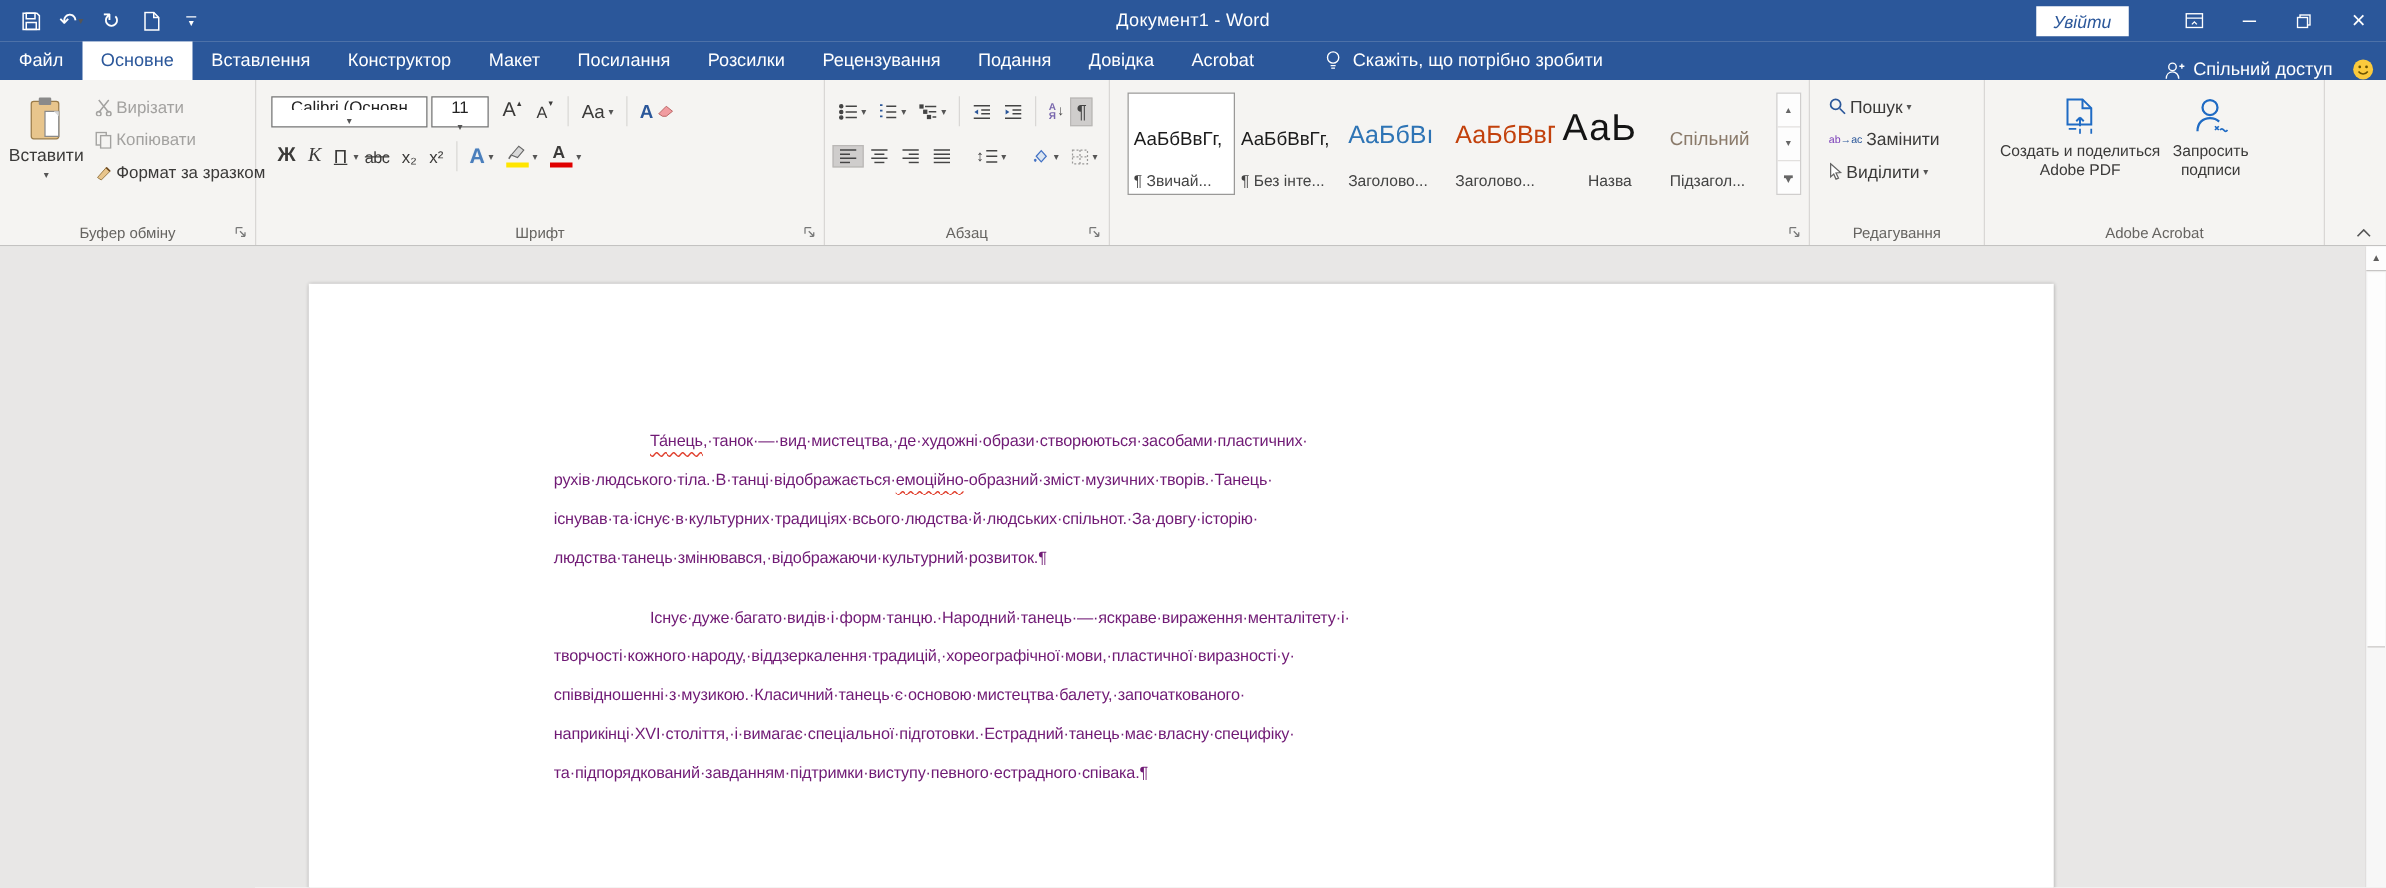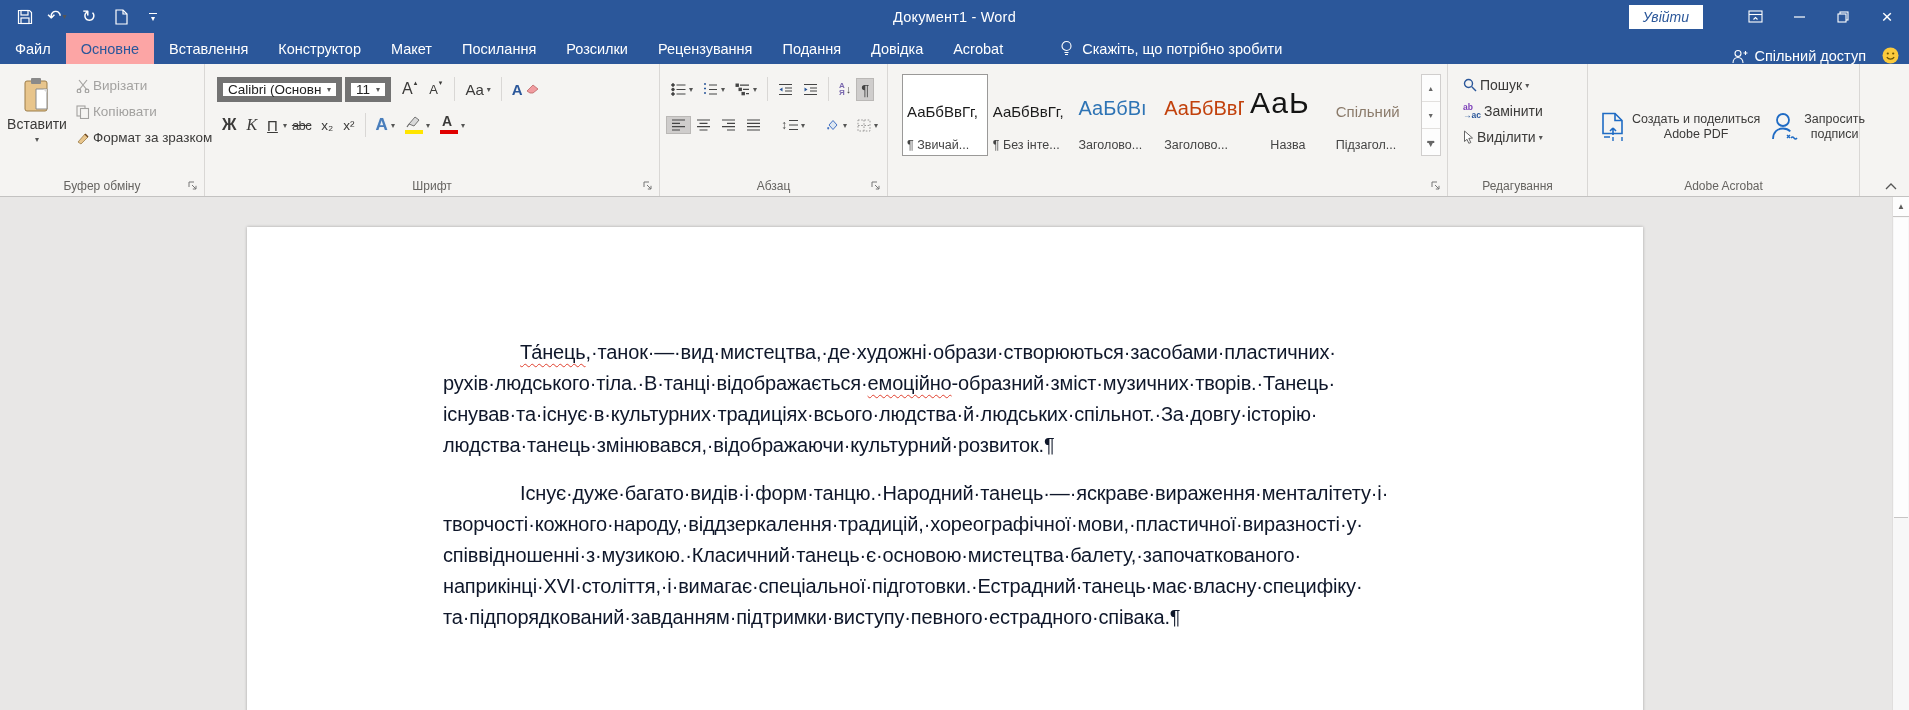--- a/index.html
+++ b/index.html
@@ -14,37 +14,37 @@
   .qcust { display:flex; flex-direction:column; align-items:center; font-size:8px; line-height:5px; }
   .qcust i { display:block; width:8px; border-top:1px solid #fff; margin-bottom:2px; }
   .title { position:absolute; left:0; right:0; top:0; height:33px; display:flex; align-items:center; justify-content:center; font-size:14.5px; letter-spacing:.2px; }
   .titlebar-right { margin-left:auto; display:flex; align-items:center; height:100%; z-index:2; }
   .signin { background:#fff; color:#2b579a; border:none; font-family:inherit; font-size:14px; height:24px; padding:0 14px; margin-right:30px; cursor:default;font-style:italic; }
   .winbtn { width:44px; height:33px; display:flex; align-items:center; justify-content:center; color:#fff; font-size:16px; }
 
   
   .tabrow { height:31px; background:#2b579a; display:flex; align-items:stretch; color:#fff; font-size:14.5px; }
   .tab { padding:0 15px; display:flex; align-items:center; cursor:default; white-space:nowrap; }
-  .tab.active { background:#fca5a5; color:#2b579a; }
+  .tab.active { background:#ffffff; color:#2b579a; }
   .tellme { display:flex; align-items:center; gap:9px; margin-left:42px; white-space:nowrap; }
   .tr-right { margin-left:auto; display:flex; align-items:flex-end; gap:16px; padding-right:10px; }
   .share { display:flex; align-items:center; gap:7px; white-space:nowrap; }
 
   
   .ribbon { height:133px; background:#f5f4f2; border-bottom:1px solid #c3c2c1; display:flex; position:relative; color:#3b3a39; }
   .group { position:relative; border-right:1px solid #d9d7d5; padding:10px 6px 20px; flex:0 0 auto; }
   .group-label { position:absolute; bottom:3px; left:0; right:0; text-align:center; font-size:12px; color:#666461; white-space:nowrap; }
   .launcher { position:absolute; bottom:4px; right:5px; width:12px; height:12px; display:flex; align-items:center; justify-content:center; }
   .row { display:flex; align-items:center; height:30px; margin-bottom:6px; }
   .vdiv { width:1px; height:24px; background:#d9d7d5; margin:0 5px; }
   .sbtn { display:flex; align-items:center; gap:3px; padding:2px 4px; font-size:14px; color:#3b3a39; border:1px solid transparent; white-space:nowrap; }
   .sbtn.toggled { background:#cfcdcc; border-color:#bab8b6; }
   .sbtn .dd, .dd { font-size:8px; color:#555; }
   .disabled { color:#a3a2a0 !important;text-align:right; }
-  .combo { background:#fff; border:6px solid #737373; height:25px; display:flex; align-items:center; font-size:13.5px; padding:0 5px; gap:4px; color:#222; }
+  .combo { background:#fff; border:1px solid #737373; height:25px; display:flex; align-items:center; font-size:13.5px; padding:0 5px; gap:4px; color:#222;flex-direction:column; }
 
   
   .clip-wrap { display:flex; height:100%; }
   .pastebtn { width:62px; display:flex; flex-direction:column; align-items:center; justify-content:flex-start; gap:3px; padding-top:2px; font-size:14px; }
   .clip-mini { display:flex; flex-direction:column; gap:7px; margin-left:4px; padding-top:2px; }
   .clip-mini .sbtn { font-size:13.5px; padding:1px 3px; }
 
   
   .bi-bold { font-weight:bold; font-size:16px; }
   .bi-italic { font-style:italic; font-family:"Liberation Serif",serif; font-size:16px; }
@@ -75,33 +75,33 @@
   .style-prev.titlebig { font-size:30px; color:#141414; letter-spacing:1px; }
   .style-prev.subt { color:#8a7a6a; }
   .style-name { font-size:12.5px; color:#444; white-space:nowrap; }
   .style-scroll { width:21px; display:flex; flex-direction:column; margin-left:4px; border:1px solid #d0cecd; background:#fdfdfd; }
   .style-scroll span { flex:1; display:flex; align-items:center; justify-content:center; font-size:7px; color:#666; border-bottom:1px solid #e2e0de; }
   .style-scroll span:last-child { border-bottom:none; }
   .more-lines { display:flex; flex-direction:column; align-items:center; line-height:3px; font-size:7px; }
 
   
   .edit-col { display:flex; flex-direction:column; gap:4px; }
-  .replicon { display:flex; flex-direction:column; font-size:8.5px; line-height:8px; font-weight:bold; }
+  .replicon { display:flex; flex-direction:row; font-size:8.5px; line-height:8px; font-weight:normal;text-align:center; }
   .replicon .t1 { color:#7a3db8; } .replicon .t2 { color:#2b579a; }
 
   
   .acro-wrap { display:flex; gap:10px; height:100%; padding:0 6px; }
-  .bigbtn { display:flex; flex-direction:row; align-items:center; gap:6px; padding-top:4px; font-size:12.5px; color:#3b3a39; text-align:center; line-height:15px; white-space:nowrap; }
+  .bigbtn { display:flex; flex-direction:column; align-items:center; gap:6px; padding-top:4px; font-size:12.5px; color:#3b3a39; text-align:center; line-height:15px; white-space:nowrap; }
 
   .collapse { position:absolute; right:12px; bottom:6px; }
 
   
   .docarea { position:relative; height:513px; background:#e8e7e6; overflow:hidden; }
   .page { position:absolute; left:247px; top:30px; width:1396px; height:560px; background:#fff; box-shadow:0 0 3px rgba(0,0,0,.28); }
-  .pagetext { margin:110px 0 16px 196px; width:1092px; font-size:20px; line-height:31px; color:#0f172a; letter-spacing:-.15px; }
+  .pagetext { margin:110px 0 16px 196px; width:1092px; font-size:13px; line-height:31px; color:#701a75; letter-spacing:-.15px; }
   .para { margin-bottom:17px; }
   .docline { white-space:nowrap; }
   .docline.first { padding-left:77px; }
   .misspell { text-decoration:underline; text-decoration-style:wavy; text-decoration-color:#e0402e; text-decoration-thickness:1px; text-underline-offset:4px; }
 
   .vscroll { position:absolute; top:0; right:0; width:17px; height:100%; background:#f7f7f7; border-left:1px solid #e0dedd; }
   .vs-up { height:20px; background:#fdfdfd; border-bottom:1px solid #c7c5c4; display:flex; align-items:center; justify-content:center; font-size:8px; color:#5f5e5d; }
   .vs-thumb { position:absolute; top:21px; left:1px; right:1px; height:300px; background:#fdfdfd; border-bottom:1px solid #c7c5c4; }
 
   svg { display:block; }

